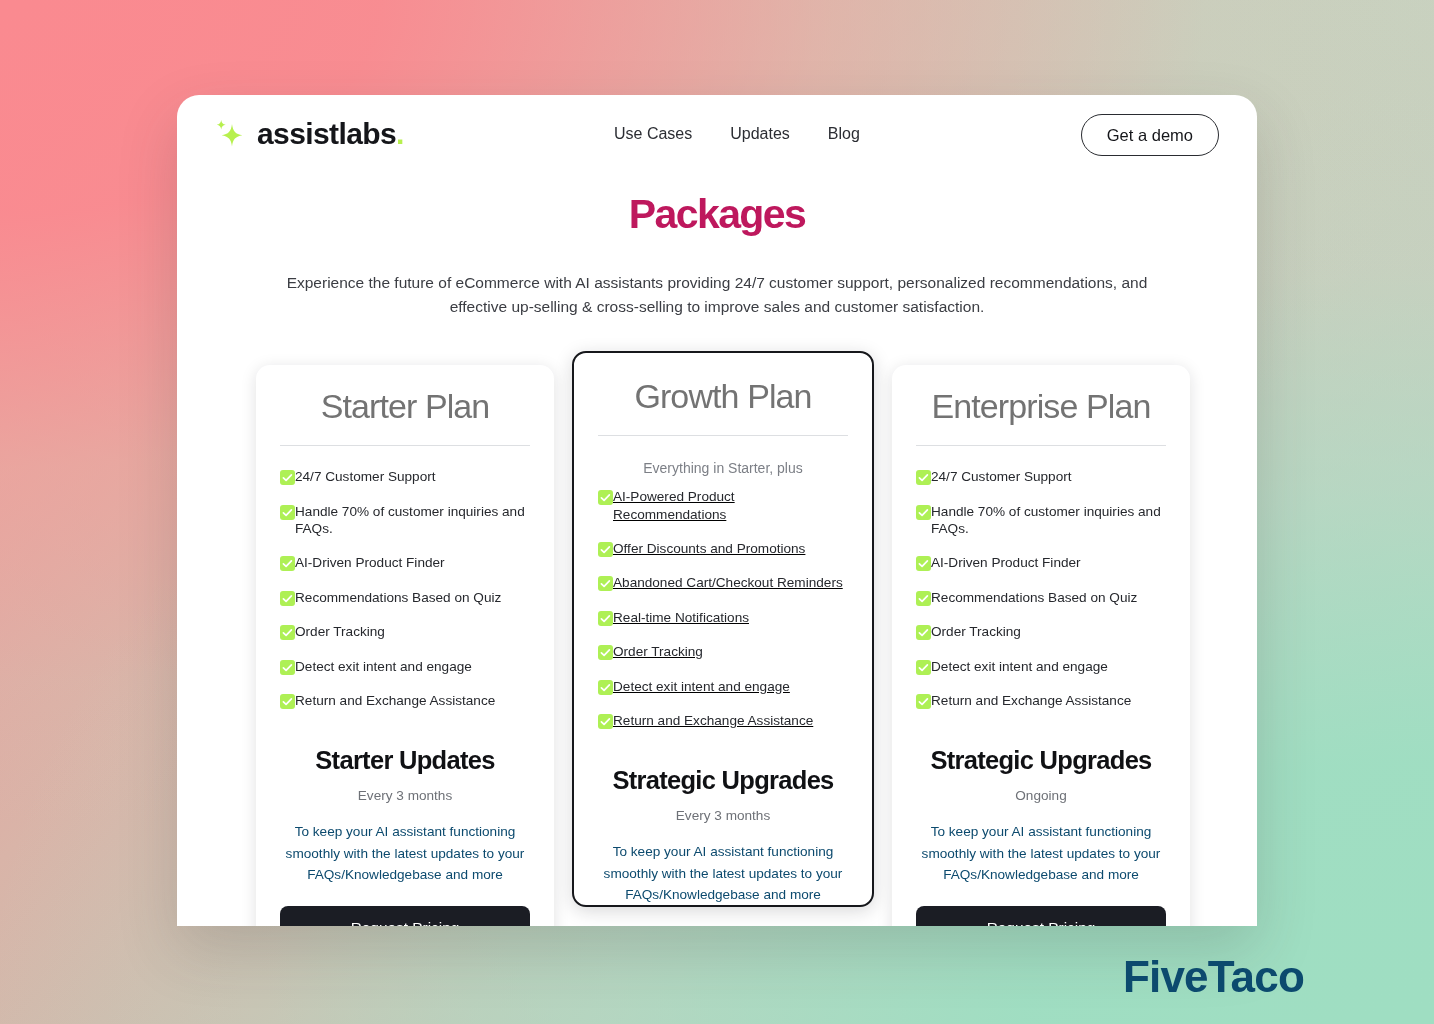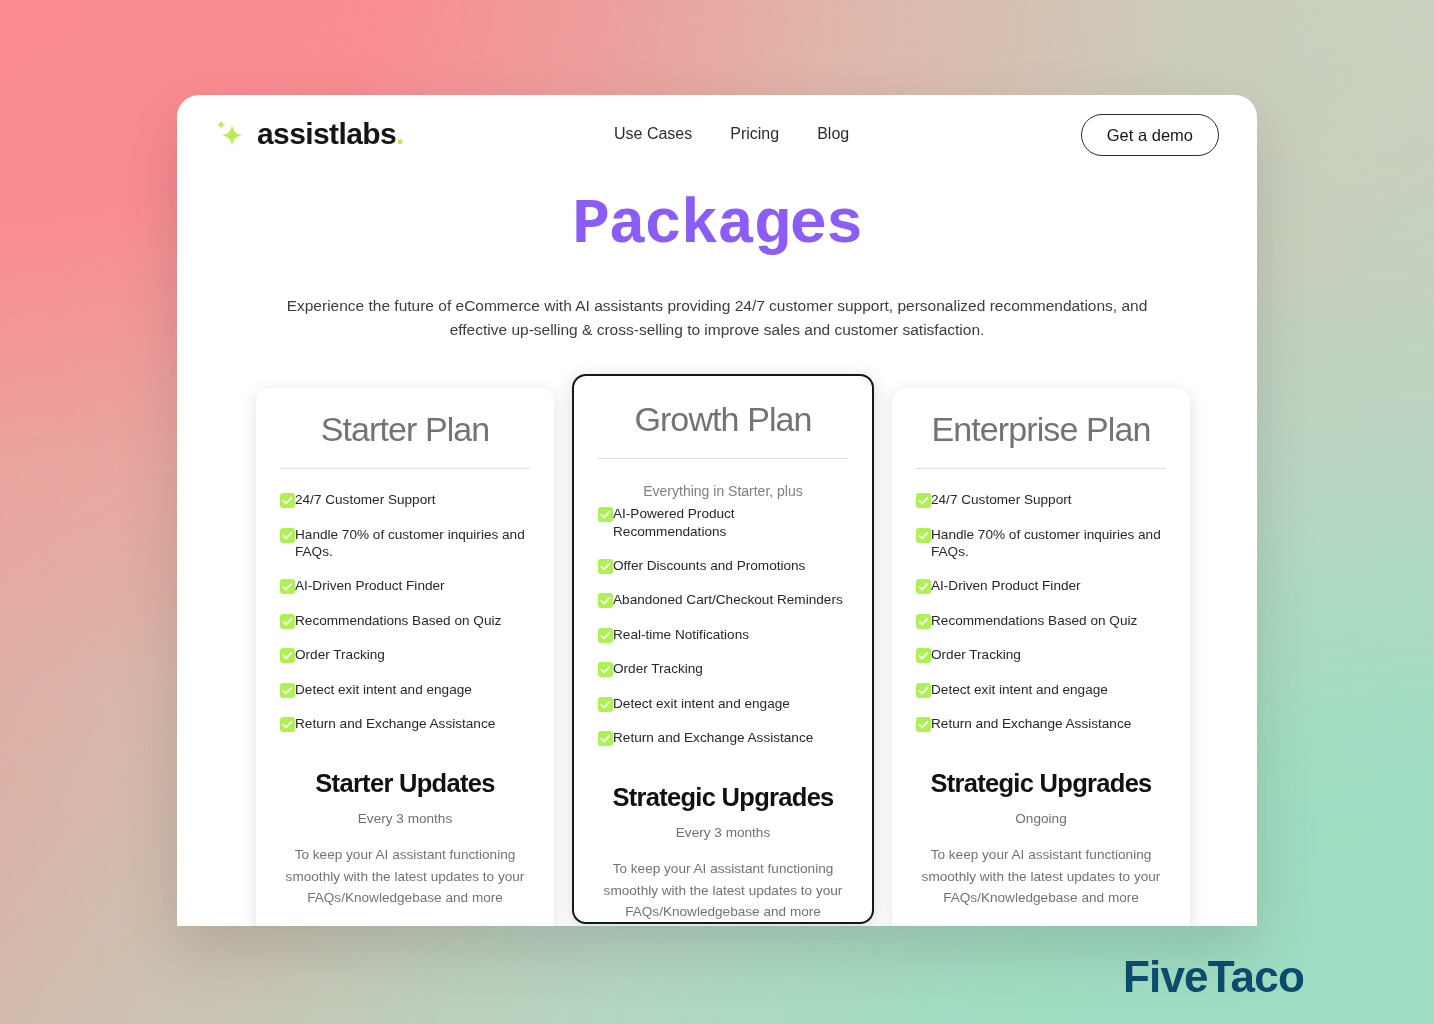--- a/index.html
+++ b/index.html
@@ -85,26 +85,25 @@
     font-family: inherit;
     font-size: 16.5px;
     color: #15161a;
     cursor: pointer;
     white-space: nowrap;
   }
 
   
   .hero { text-align: center; padding-top: 20px; }
   .hero-title {
-    font-size: 63px;
+    font-size: 41px;
     font-weight: 700;
     letter-spacing: -1.6px;
-    color: #8b5cf6;
+    color: #be185d;
     line-height: 1.05;
-    font-family: Liberation Mono, monospace;
   }
   .hero-sub {
     margin: 35px auto 0;
     width: 870px;
     font-size: 15.5px;
     line-height: 1.55;
     color: #3b3d43;
   }
 
   
@@ -146,21 +145,21 @@
     border: 0;
   }
   .plus-note {
     margin-top: 24px;
     text-align: center;
     font-size: 14px;
     color: #7c7f86;
   }
 
   .feat-list { margin-top: 22px; list-style: none; }
-  .card.featured .feat-list { margin-top: 6px; }
+  .card.featured .feat-list { margin-top: 12px; text-decoration: underline; }
   .feat {
     display: flex;
     align-items: flex-start;
     margin-bottom: 17px;
   }
   .check {
     flex: 0 0 auto;
     width: 15px;
     height: 15px;
     margin-top: 2px;
@@ -184,21 +183,21 @@
   .upgrade-freq {
     margin-top: 13px;
     font-size: 13.6px;
     color: #6e7177;
   }
   .upgrade-desc {
     margin: 18px auto 0;
     width: 250px;
     font-size: 13.6px;
     line-height: 1.56;
-    color: #737373;
+    color: #0c4a6e;
   }
   .pricing-btn {
     display: block;
     width: 100%;
     margin-top: 21px;
     height: 44px;
     border: 0;
     border-radius: 8px;
     background: #1b1d24;
     color: #ffffff;
@@ -230,21 +229,21 @@
     <div class="brand">
       <svg class="brand-mark" viewBox="0 0 34 34">
         <path d="M21 7 C21.9 14.4 24.6 17.1 31.4 18.3 C24.6 19.5 21.9 22.2 21 29.6 C20.1 22.2 17.4 19.5 10.6 18.3 C17.4 17.1 20.1 14.4 21 7 Z" fill="#B7F04E"></path>
         <path d="M10.2 3 C10.65 6.1 11.8 7.25 14.7 7.8 C11.8 8.35 10.65 9.5 10.2 12.6 C9.75 9.5 8.6 8.35 5.7 7.8 C8.6 7.25 9.75 6.1 10.2 3 Z" fill="#B7F04E"></path>
       </svg>
       <span class="brand-name"><span>assistlabs</span><span class="brand-dot">.</span></span>
     </div>
 
     <nav class="nav-links">
       <a class="nav-link" href="#">Use Cases</a>
-      <a class="nav-link" href="#">Pricing</a>
+      <a class="nav-link" href="#">Updates</a>
       <a class="nav-link" href="#">Blog</a>
     </nav>
 
     <button class="demo-btn">Get a demo</button>
   </div>
 
   <div class="hero">
     <h1 class="hero-title">Packages</h1>
     <p class="hero-sub">Experience the future of eCommerce with AI assistants providing 24/7 customer support, personalized recommendations, and effective up-selling &amp; cross-selling to improve sales and customer satisfaction.</p>
   </div>

